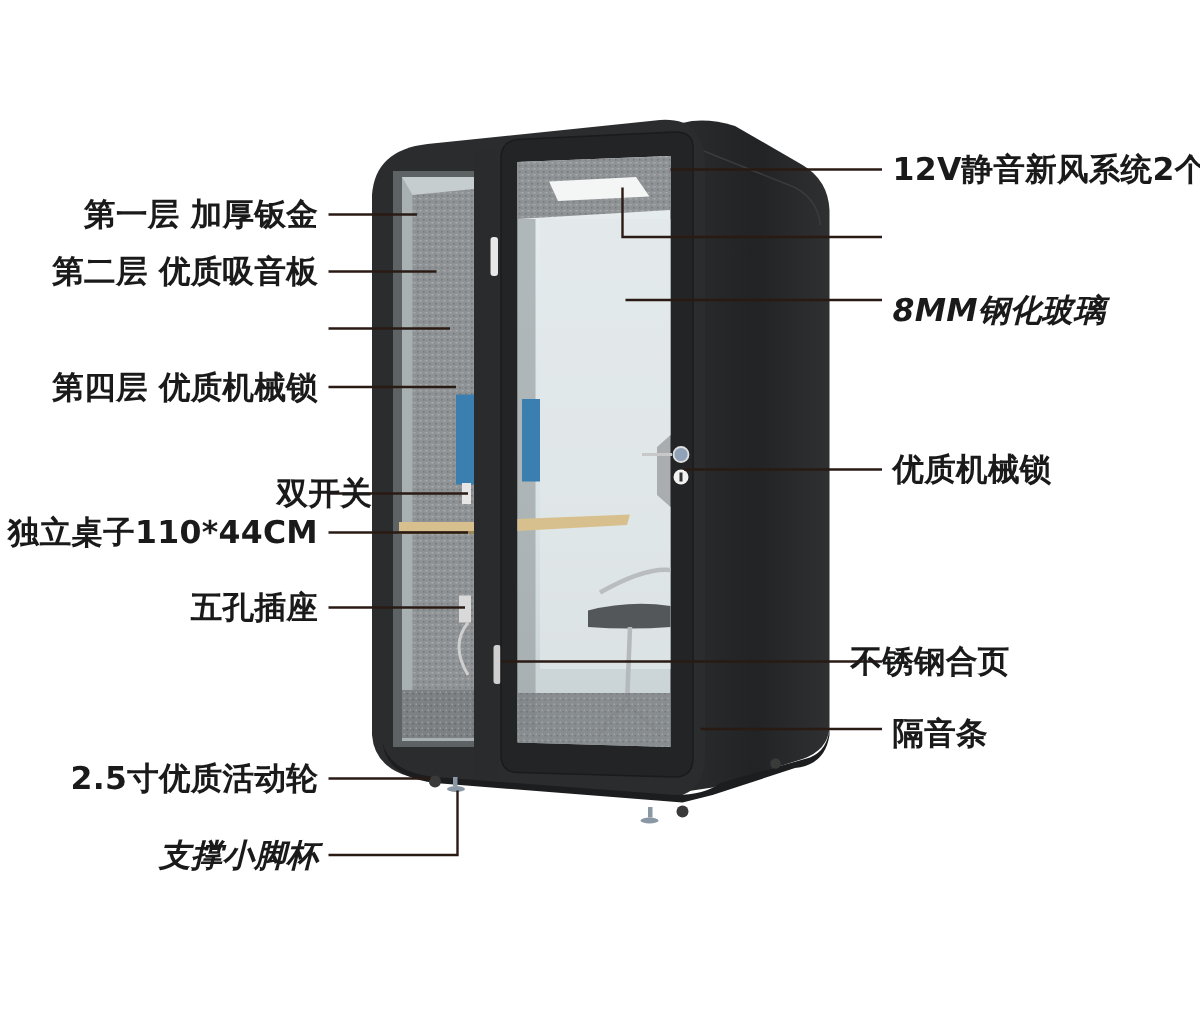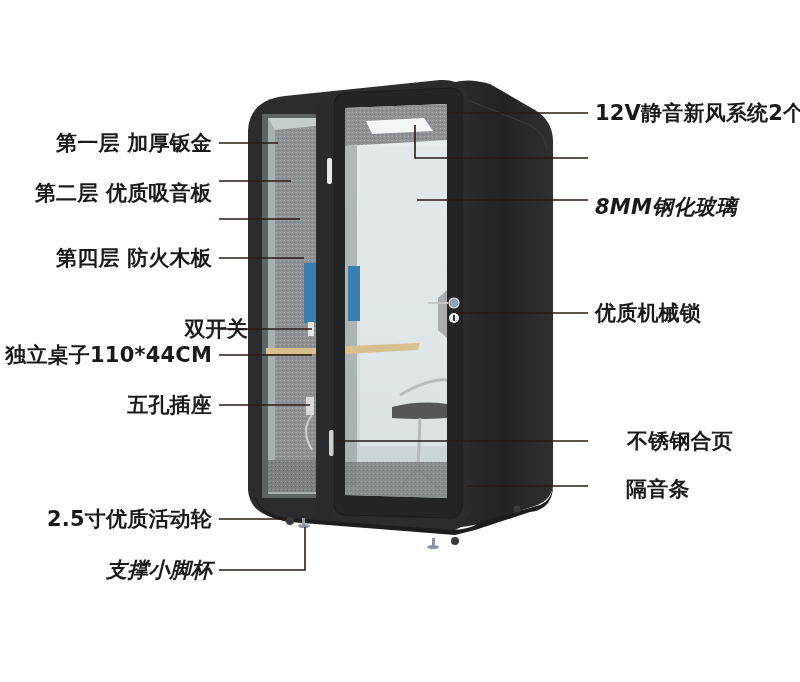--- a/index.html
+++ b/index.html
@@ -128,27 +128,27 @@
       <line x1="447" y1="113" x2="588" y2="113"></line>
       <polyline points="415,125 415,158 588,158"></polyline>
       <line x1="417" y1="200" x2="588" y2="200"></line>
       <line x1="456" y1="313" x2="588" y2="313"></line>
       <line x1="334" y1="441" x2="588" y2="441"></line>
       <line x1="467" y1="486" x2="588" y2="486"></line>
     </g>
   </svg>
 
   <div class="label left" style="right:588px; top:133px;">第一层  加厚钣金</div>
-  <div class="label left" style="right:588px; top:171px;margin-top:12px;">第二层 优质吸音板</div>
-  <div class="label left" style="right:588px; top:248px;">第四层  防火木板</div>
+  <div class="label left" style="right:588px; top:171px;">第二层 优质吸音板</div>
+  <div class="label left" style="right:588px; top:248px;">第四层  优质机械锁</div>
   <div class="label left" style="right:552px; top:319px;">双开关</div>
   <div class="label left" style="right:588px; top:345px;">独立桌子110*44CM</div>
   <div class="label left" style="right:588px; top:395px;">五孔插座</div>
   <div class="label left" style="right:588px; top:509px;">2.5寸优质活动轮</div>
   <div class="label left" style="right:588px; top:560px;font-style:italic;">支撑小脚杯</div>
 
   <div class="label right" style="left:595px; top:103px;">12V静音新风系统2个</div>
   <div class="label right" style="left:595px; top:197px;font-style:italic;">8MM钢化玻璃</div>
   <div class="label right" style="left:595px; top:303px;text-align:center;">优质机械锁</div>
-  <div class="label right" style="left:627px; top:431px;">不锈钢合页</div>
-  <div class="label right" style="left:626px; top:479px;">隔音条</div>
+  <div class="label right" style="left:567px; top:431px;">不锈钢合页</div>
+  <div class="label right" style="left:595px; top:479px;">隔音条</div>
 
 </div>
 
 </body></html>

